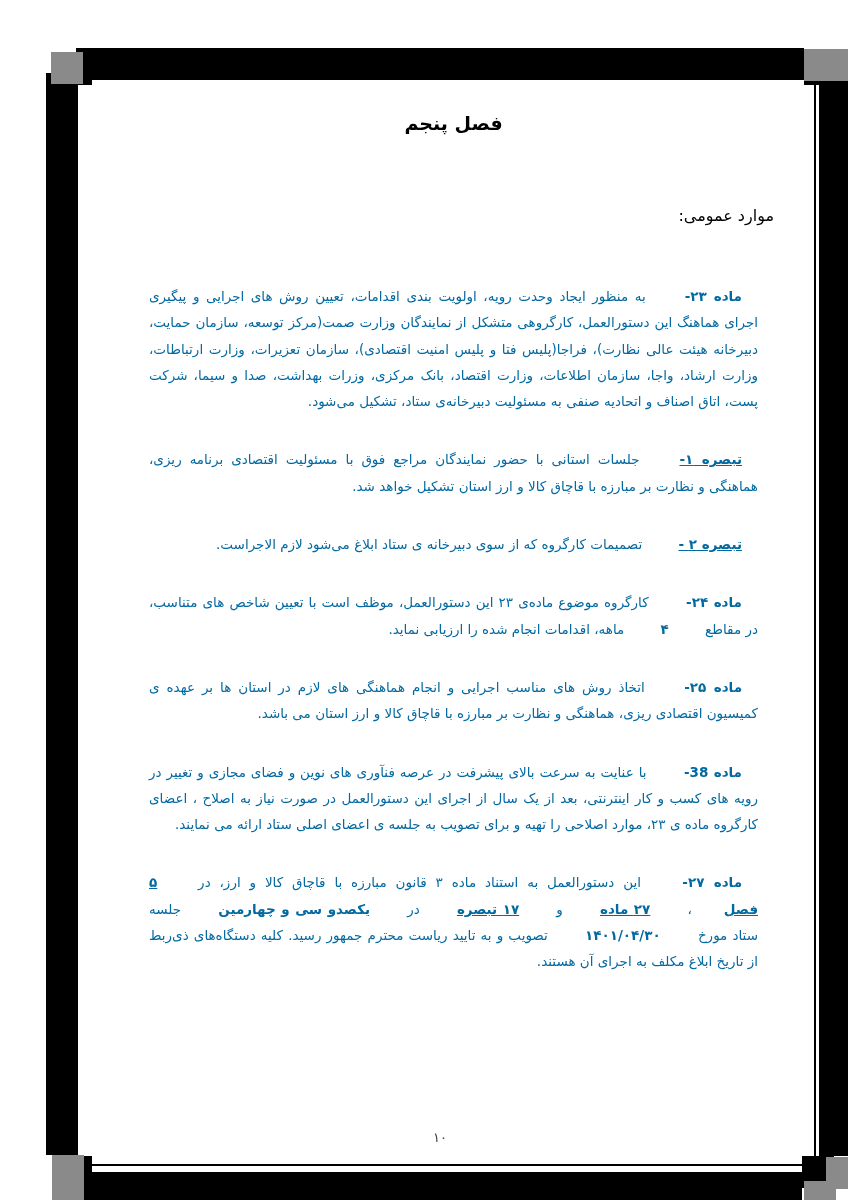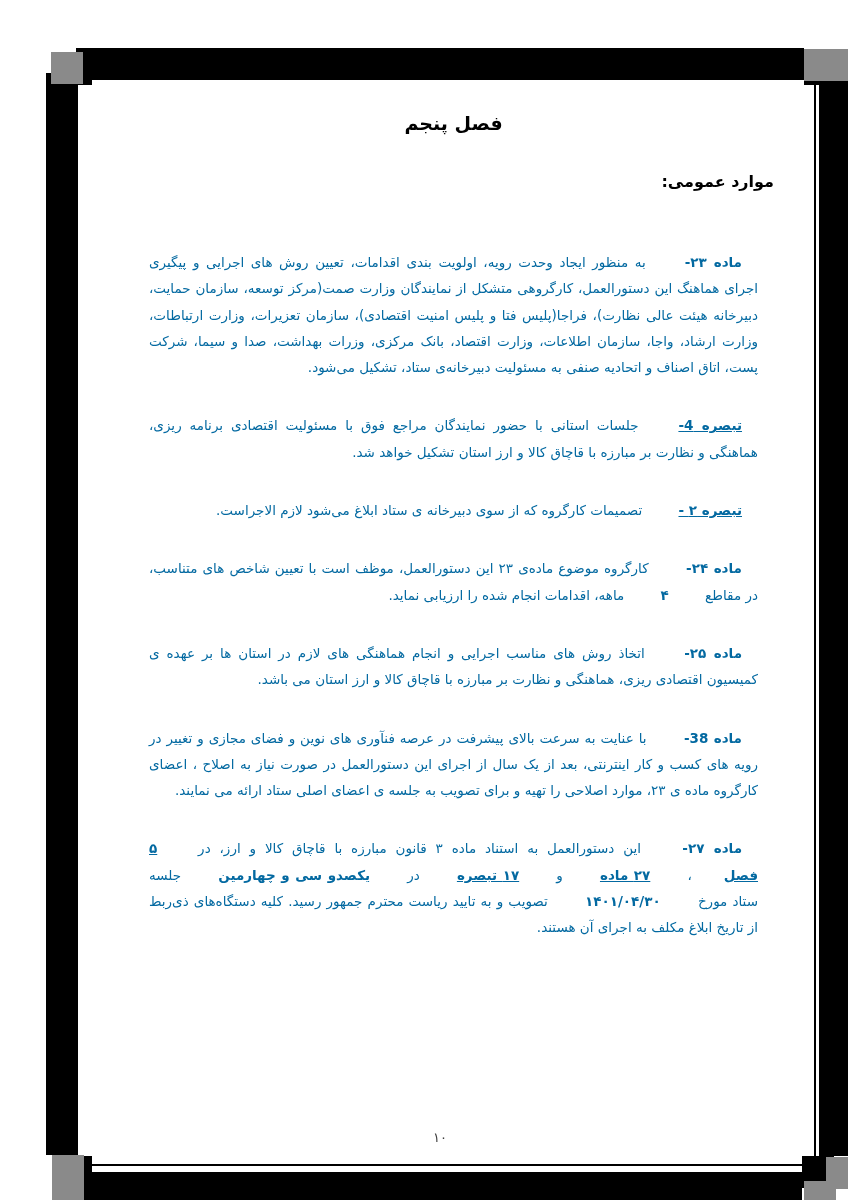--- a/index.html
+++ b/index.html
@@ -47,21 +47,22 @@
     width: 705px;
     direction: rtl;
   }
   .chapter-title {
     text-align: center;
     font-weight: bold;
     font-size: 19px;
     line-height: 30px;
   }
   .section-heading {
-    font-weight: bold;
+    margin-top: 34px;
+    font-weight: normal;
     font-size: 16px;
     line-height: 24px;
     text-align: right;
   }
   .paragraphs { margin-top: 7px; }
   .para {
     font-size: 13.5px;
     line-height: 26.3px;
     text-align: justify;
     text-justify: inter-word;
@@ -100,21 +101,21 @@
   <div class="hairline hl-bl-v"></div>
   <div class="hairline hl-bl-h"></div>
   <div class="hairline hl-br-v"></div>
   <div class="hairline hl-br-h"></div>
 
   <div class="content">
     <div class="chapter-title">فصل پنجم</div>
     <div class="section-heading">موارد عمومی:</div>
     <div class="paragraphs">
         <div class="para"><span class="b">ماده ۲۳- </span><span>به منظور ایجاد وحدت رویه، اولویت بندی اقدامات، تعیین روش های اجرایی و پیگیری اجرای هماهنگ این دستورالعمل، کارگروهی متشکل از نمایندگان وزارت صمت(مرکز توسعه، سازمان حمایت، دبیرخانه هیئت عالی نظارت)، فراجا(پلیس فتا و پلیس امنیت اقتصادی)، سازمان تعزیرات، وزارت ارتباطات، وزارت ارشاد، واجا، سازمان اطلاعات، وزارت اقتصاد، بانک مرکزی، وزرات بهداشت، صدا و سیما، شرکت پست، اتاق اصناف و اتحادیه صنفی به مسئولیت دبیرخانه‌ی ستاد، تشکیل می‌شود.</span></div>
-        <div class="para"><span class="b u">تبصره 4-</span><span> جلسات استانی با حضور نمایندگان مراجع فوق با مسئولیت اقتصادی برنامه ریزی، هماهنگی و نظارت بر مبارزه با قاچاق کالا و ارز استان تشکیل خواهد شد.</span></div>
+        <div class="para"><span class="b u">تبصره ۱-</span><span> جلسات استانی با حضور نمایندگان مراجع فوق با مسئولیت اقتصادی برنامه ریزی، هماهنگی و نظارت بر مبارزه با قاچاق کالا و ارز استان تشکیل خواهد شد.</span></div>
         <div class="para"><span class="b u">تبصره ۲ -</span><span> تصمیمات کارگروه که از سوی دبیرخانه ی ستاد ابلاغ می‌شود لازم الاجراست.</span></div>
         <div class="para"><span class="b">ماده ۲۴- </span><span>کارگروه موضوع ماده‌ی ۲۳ این دستورالعمل، موظف است با تعیین شاخص های متناسب، در مقاطع </span><span class="b">۴</span><span> ماهه، اقدامات انجام شده را ارزیابی نماید.</span></div>
         <div class="para"><span class="b">ماده ۲۵- </span><span>اتخاذ روش های مناسب اجرایی و انجام هماهنگی های لازم در استان ها بر عهده ی کمیسیون اقتصادی ریزی، هماهنگی و نظارت بر مبارزه با قاچاق کالا و ارز استان می باشد.</span></div>
         <div class="para"><span class="b">ماده 38- </span><span>با عنایت به سرعت بالای پیشرفت در عرصه فنآوری های نوین و فضای مجازی و تغییر در رویه های کسب و کار اینترنتی، بعد از یک سال از اجرای این دستورالعمل در صورت نیاز به اصلاح ، اعضای کارگروه ماده ی ۲۳، موارد اصلاحی را تهیه و برای تصویب به جلسه ی اعضای اصلی ستاد ارائه می نمایند.</span></div>
         <div class="para"><span class="b">ماده ۲۷- </span><span>این دستورالعمل به استناد ماده ۳ قانون مبارزه با قاچاق کالا و ارز، در </span><span class="b u">۵ فصل</span><span>، </span><span class="b u">۲۷ ماده</span><span> و </span><span class="b u">۱۷ تبصره</span><span> در </span><span class="b">یکصدو سی و چهارمین</span><span> جلسه ستاد مورخ </span><span class="b">۱۴۰۱/۰۴/۳۰</span><span> تصویب و به تایید ریاست محترم جمهور رسید. کلیه دستگاه‌های ذی‌ربط از تاریخ ابلاغ مکلف به اجرای آن هستند.</span></div>
       </div>
   </div>
 
   <div class="page-number">۱۰</div>
 </div>

